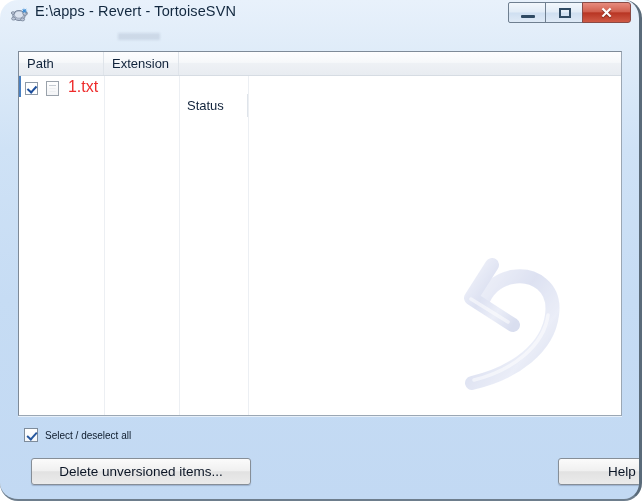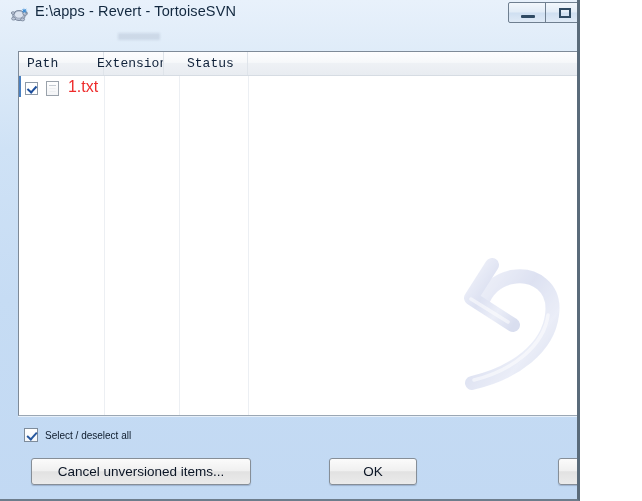--- a/index.html
+++ b/index.html
@@ -6,27 +6,28 @@
     margin: 0;
     padding: 0;
     background: #ffffff;
   }
   body {
     font-family: "Liberation Sans", sans-serif;
   }
 
   #window {
     position: relative;
-    width: 580px;
+    width: 642px;
     height: 501px;
     overflow: hidden;
     background: linear-gradient(to bottom, #e8f1fb 0%, #dceaf8 14%, #cfe2f6 30%, #c6dcf4 60%, #c2d9f3 100%);
     box-sizing: border-box;
     border-right: 3px solid #5a6b7a;
     border-bottom: 2px solid #6d7d8c;
+    border-radius: 18px;
   }
 
   
   #titlebar {
     position: absolute;
     left: 0; top: 0;
     width: 642px;
     height: 30px;
   }
   #title-icon {
@@ -110,38 +111,37 @@
     box-sizing: border-box;
     box-shadow: 0 1px 0 rgba(255,255,255,.6);
     overflow: hidden;
   }
   #list-header {
     position: relative;
     height: 24px;
     background: linear-gradient(to bottom, #fdfdfe 0%, #f6f8fa 45%, #eef1f5 50%, #e8ecf1 100%);
     border-bottom: 1px solid #d6dce3;
     box-sizing: border-box;
-    font-family: Liberation Mono, monospace;
   }
   .hcell {
     position: absolute;
     top: 0;
     height: 23px;
     line-height: 23px;
     font-size: 13px;
     color: #10223a;
     padding-left: 8px;
     box-sizing: border-box;
     border-right: 1px solid #dfe4ea;
     white-space: nowrap;
     overflow: hidden;
   }
   #hcell-0 { left: 0;    width: 85px;  }
-  #hcell-1 { left: 70px; width: 75px;  }
-  #hcell-2 { left: 160px;width: 69px;  }
+  #hcell-1 { left: 85px; width: 75px;  }
+  #hcell-2 { left: 160px;width: 69px; margin-top: 42px;  }
   #hcell-3 { left: 229px;width: 374px; border-right: none; }
 
   #list-body {
     position: relative;
     height: 339px;
   }
   .gridline {
     position: absolute;
     top: 0; bottom: 0;
     width: 1px;
@@ -348,17 +348,16 @@
         <path d="M70 71 L 33 48"></path>
       </g>
     </svg>
   </div>
 
   <div id="select-all-row">
     <span id="select-all-box"></span>
     <span id="select-all-label">Select / deselect all</span>
   </div>
 
-  <div class="pushbtn" id="btn-delete-unversioned">Cancel unversioned items...</div>
-  <div class="pushbtn" id="btn-ok">OK</div>
+  <div class="pushbtn" id="btn-delete-unversioned">Delete unversioned items...</div>
   <div class="pushbtn" id="btn-help">Help</div>
 
 </div>
 
 </body></html>

